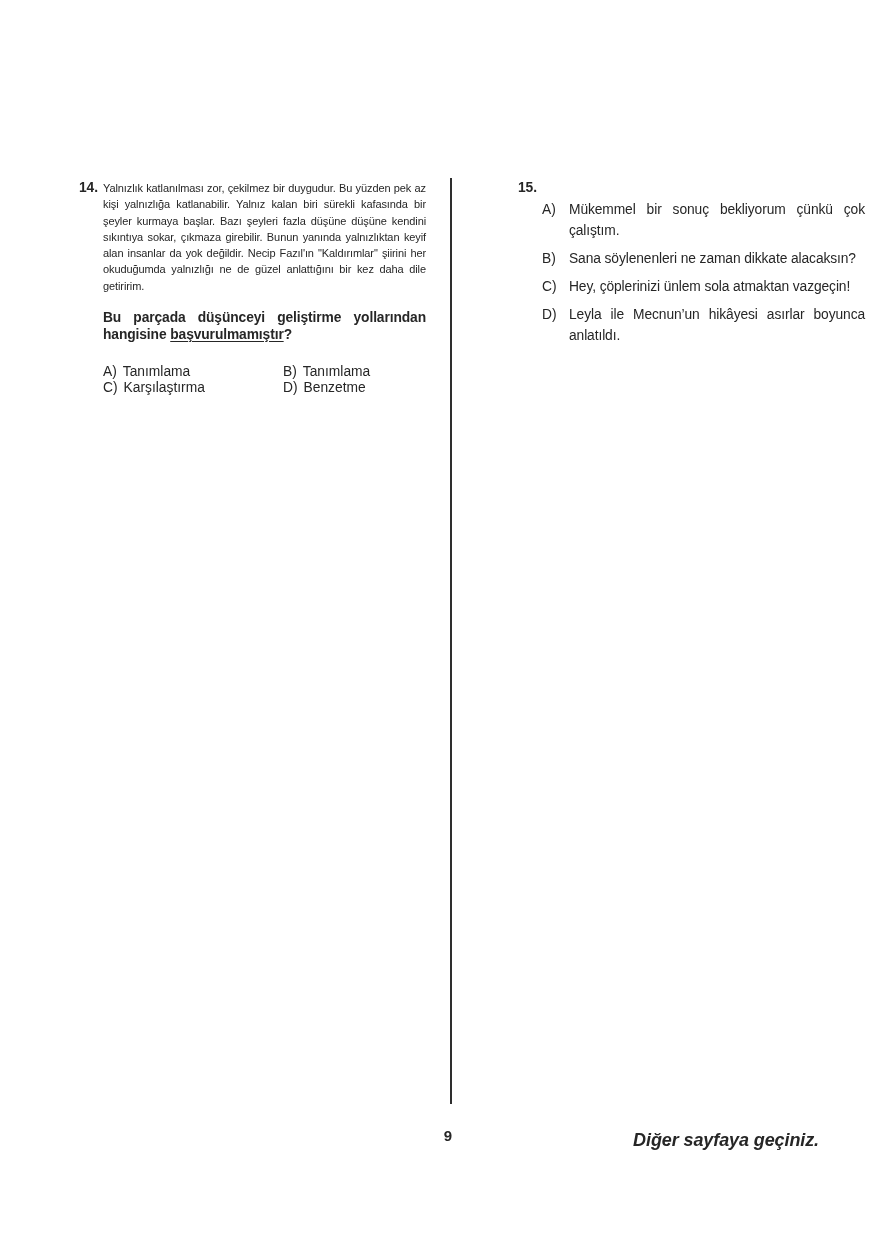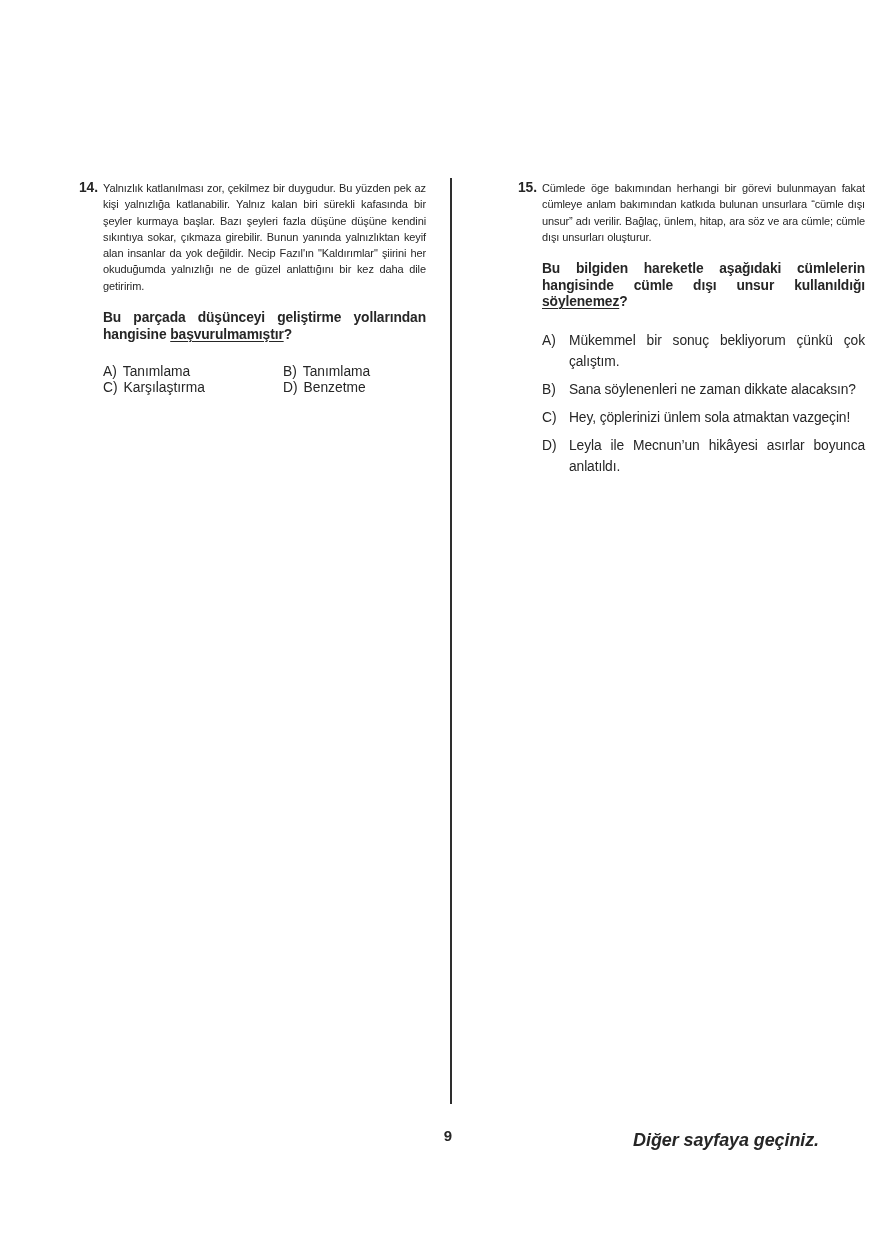--- a/index.html
+++ b/index.html
@@ -131,22 +131,20 @@
         <div class="option"><span class="option-letter">D)</span><span class="option-text">Benzetme</span></div>
       </div>
     </div>
   </div>
 </div>
 
 <div class="column column-right">
   <div class="question">
     <span class="question-number">15.</span>
     <div class="question-body">
-      <p class="passage">Cümlede öge bakımından herhangi bir görevi bulunmayan fakat cümleye anlam bakımından katkıda bulunan unsurlara “cümle dışı unsur” adı verilir. Bağlaç, ünlem, hitap, ara söz ve ara cümle; cümle dışı unsurları oluşturur.</p>
-      <p class="stem"><span>Bu bilgiden hareketle aşağıdaki cümlelerin hangisinde cümle dışı unsur kullanıldığı </span><span class="underlined">söylenemez</span><span>?</span></p>
       <div class="options-list">
         <div class="option">
             <span class="option-letter">A)</span>
             <span class="option-text">Mükemmel bir sonuç bekliyorum çünkü çok çalıştım.</span>
           </div>
         <div class="option">
             <span class="option-letter">B)</span>
             <span class="option-text">Sana söylenenleri ne zaman dikkate alacaksın?</span>
           </div>
         <div class="option">

